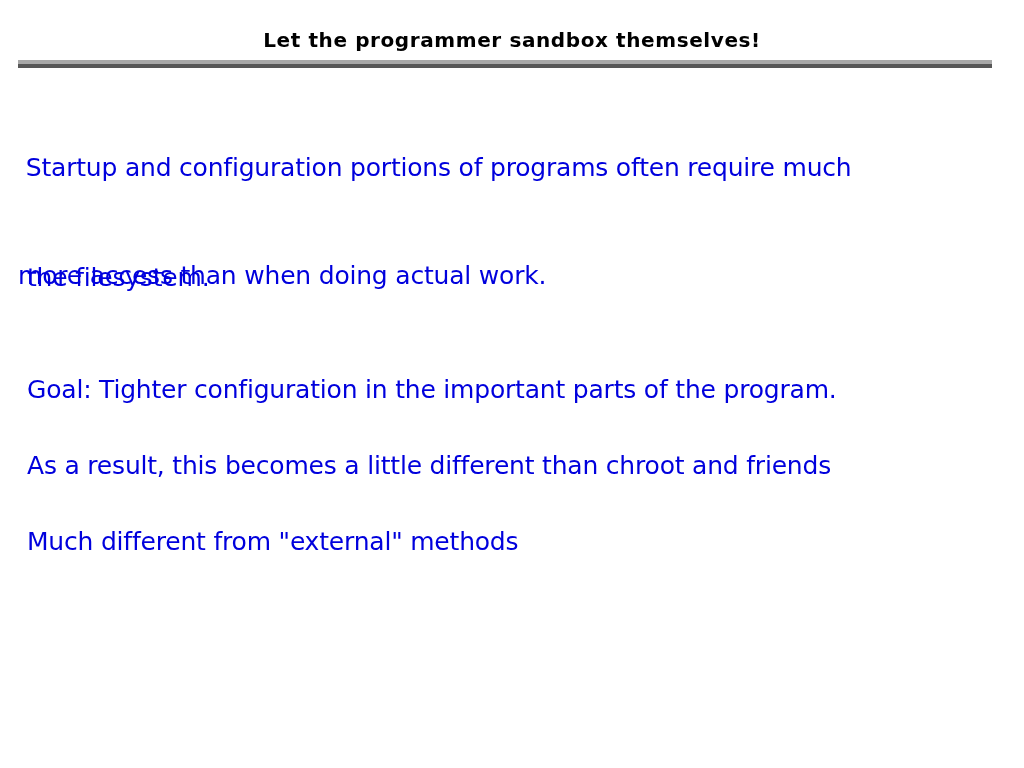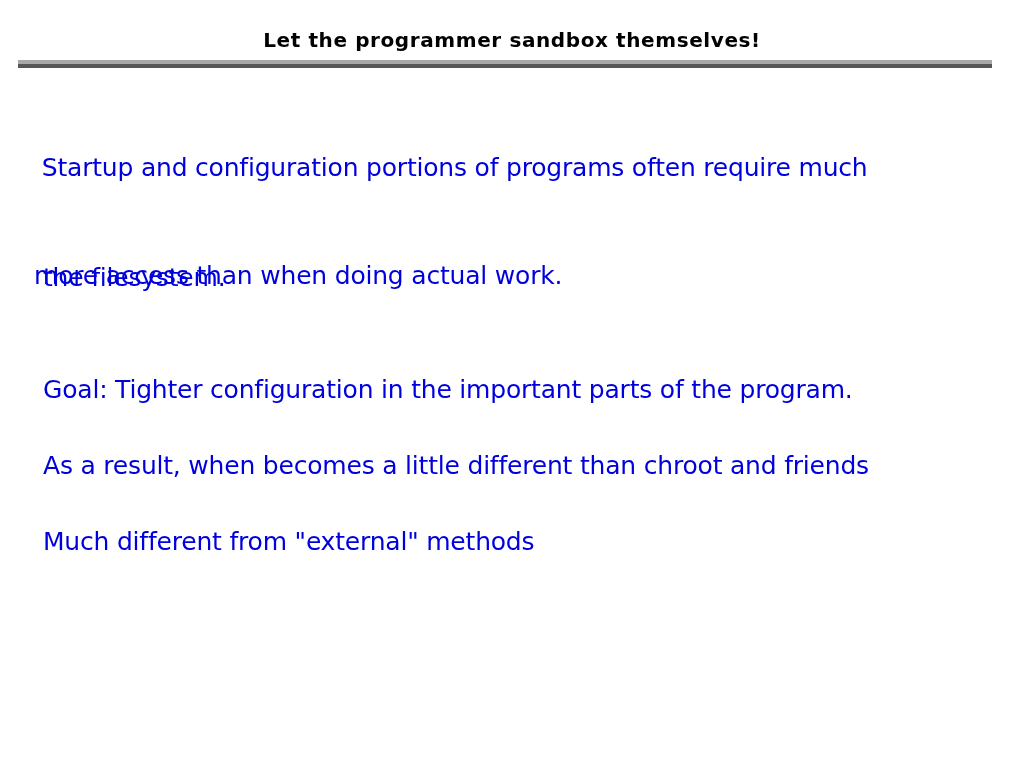--- a/index.html
+++ b/index.html
@@ -73,21 +73,20 @@
 
   .para {
     position: absolute;
     left: 18px;
     color: #0000dd;
     font-family: "DejaVu Sans", sans-serif;
     font-size: 25px;
     line-height: 36px;
     white-space: pre-wrap;
     letter-spacing: -0.2px;
-    margin-left: 16px;
   }
 
   .para .line {
     display: block;
     white-space: pre;
   }
 
   .p1 { top: 0px;   }
   .p2 { top: 110px; left: 27px; }
   .p3 { top: 222px; left: 27px; }
@@ -115,21 +114,21 @@
 
     <div class="para p2">
       <span class="line">the filesystem.</span>
     </div>
 
     <div class="para p3">
       <span class="line">Goal: Tighter configuration in the important parts of the program.</span>
     </div>
 
     <div class="para p4">
-      <span class="line">As a result, when becomes a little different than chroot and friends</span>
+      <span class="line">As a result, this becomes a little different than chroot and friends</span>
     </div>
 
     <div class="para p5">
       <span class="line">Much different from "external" methods</span>
     </div>
 
   </div>
 </div>
 
 </body></html>

